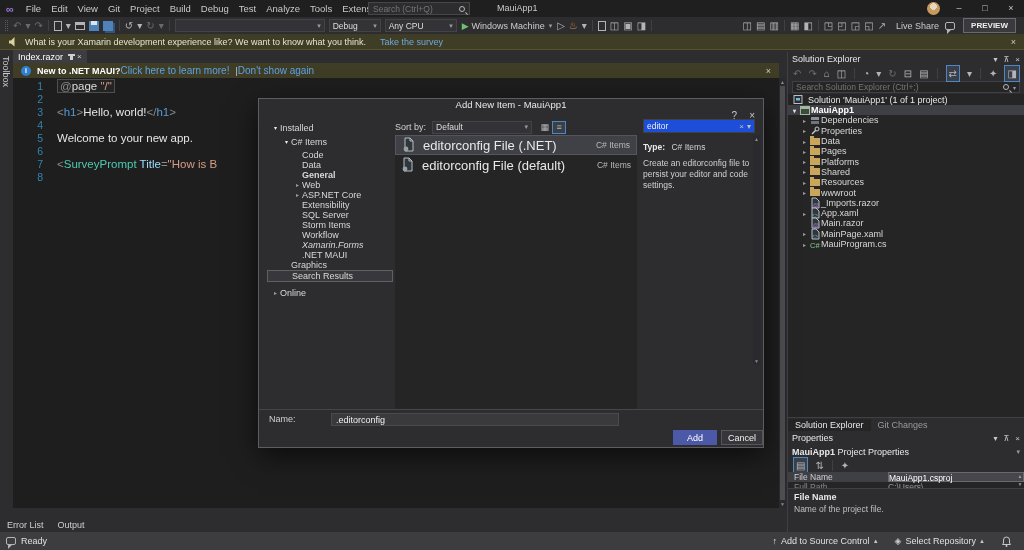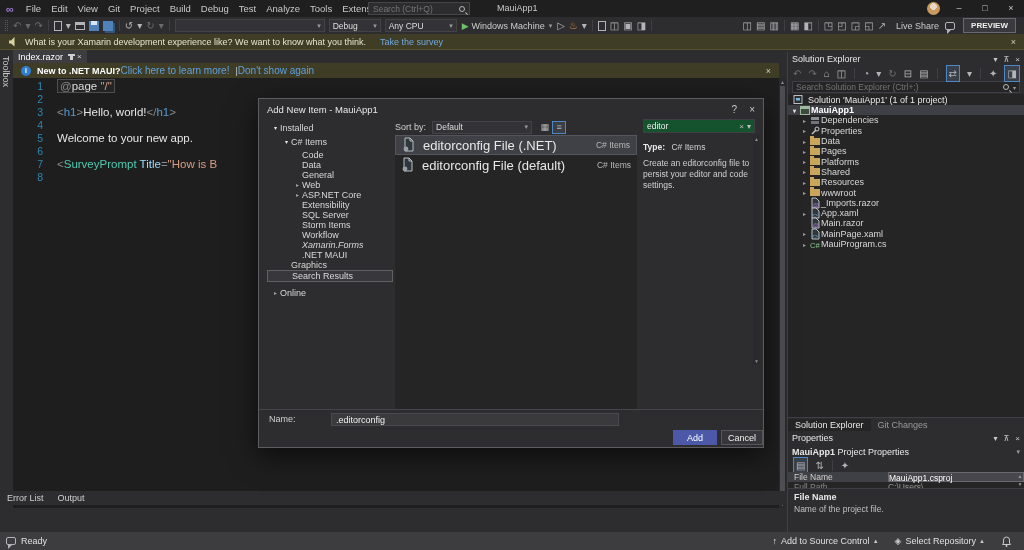--- a/index.html
+++ b/index.html
@@ -67,21 +67,21 @@
   #editor-vscroll{left:779px;top:78px;width:7px;height:430px;background:#2a2a2e;}
   #editor-vscroll .arr{position:absolute;left:0;width:7px;text-align:center;font-size:5px;color:#8a8a8a;}
   #editor-vscroll .thumb{position:absolute;left:1px;top:8px;bottom:8px;width:5px;background:#4d4d52;}
   
   #edstatus{left:0;top:508px;width:786px;height:10px;background:#2d2d30;display:flex;align-items:center;font-size:8px;color:#c8c8c8;}
   #zoom-combo{display:flex;align-items:center;background:#333337;border:1px solid #434346;height:9px;padding:0 3px;margin-left:14px;font-size:7.5px;}
   .okdot{width:8px;height:8px;border-radius:50%;background:#57a64a;color:#ffffff;font-size:6px;line-height:8px;text-align:center;margin:0 4px 0 10px;}
   #hscroll{flex:1;height:6px;background:#252528;margin:0 8px;position:relative;}
   #hscroll .thumb{position:absolute;left:0;top:0;height:6px;width:68%;background:#4a4a4f;}
   .pos-cell{padding:0 8px;border-left:1px solid #3f3f46;font-size:8px;color:#c8c8c8;}
-  #bottom-tabs{left:0;top:491px;width:866px;height:14px;background:#2d2d30;display:flex;align-items:center;}
+  #bottom-tabs{left:0;top:518px;width:866px;height:14px;background:#2d2d30;display:flex;align-items:center;}
   #bottom-tabs span{padding:0 7px;font-size:9px;color:#cfcfcf;}
   
   #rightpanel{left:787px;top:52px;width:237px;height:480px;background:#2d2d30;border-left:1px solid #3f3f46;}
   .pane-hdr{height:14px;display:flex;align-items:center;font-size:9px;color:#e8e8e8;padding:0 4px;}
   .pane-hdr .hic{margin-left:auto;display:flex;gap:6px;color:#c8c8c8;font-size:8px;}
   .pane-hdr .hic span{cursor:default;}
   #se-toolbar,#props-toolbar{height:14px;display:flex;align-items:center;padding-left:3px;gap:3px;font-size:9px;color:#b0b0b0;}
   .boxed{border:1px solid #4f87c4;background:#39404a;padding:0 2px;}
   .searchbox{height:12px;margin:1px 4px;background:#252526;border:1px solid #3f3f46;display:flex;align-items:center;}
   .searchbox input{flex:1;background:transparent;border:none;outline:none;color:#9a9a9a;font-size:8.5px;padding-left:3px;width:60px;}
@@ -111,37 +111,37 @@
   #grid-scroll{position:absolute;right:0;top:420px;width:8px;height:16px;font-size:5px;color:#9a9a9a;text-align:center;line-height:8px;}
   #props-desc{position:absolute;left:0;top:436px;width:236px;height:44px;background:#2d2d30;border-top:1px solid #3f3f46;padding:3px 6px;}
   #props-desc .dt{font-size:9px;font-weight:bold;color:#e8e8e8;}
   #props-desc .dd{font-size:8.5px;color:#c0c0c0;margin-top:2px;}
   
   #statusbar{left:0;top:532px;width:1024px;height:18px;background:#3d3d40;display:flex;align-items:center;color:#e0e0e0;font-size:9px;}
   #statusbar .right{margin-left:auto;display:flex;align-items:center;gap:16px;margin-right:12px;}
   .upcar{font-size:6px;color:#c8c8c8;margin-left:3px;}
   
   #dialog{left:258px;top:98px;width:506px;height:350px;background:#2d2d30;border:1px solid #5d5d61;box-shadow:0 8px 26px rgba(0,0,0,.6);z-index:10;}
-  #dlg-title{height:20px;display:flex;align-items:center;padding:0 8px;color:#e8e8e8;font-size:9.5px;}
+  #dlg-title{height:20px;display:flex;align-items:center;padding:0 8px;color:#e8e8e8;font-size:9.5px;flex-direction:column;}
   #dlg-title .dic{margin-left:auto;display:flex;gap:12px;color:#c8c8c8;font-size:10px;}
   #dlg-tree{position:absolute;left:8px;top:20px;width:126px;bottom:38px;overflow:hidden;}
   .dtree-item{height:10px;line-height:10px;font-size:9px;color:#d8d8d8;display:flex;align-items:center;white-space:nowrap;}
   .dtree-item.sel{background:#38383c;border:1px solid #5f5f64;height:12px;}
   #dlg-mid{position:absolute;left:136px;top:20px;width:242px;bottom:38px;}
   #sort-row{height:16px;display:flex;align-items:center;gap:4px;color:#d0d0d0;}
   #sort-combo{width:100px;height:13px;}
   .viewbtn{width:14px;height:13px;border:1px solid transparent;color:#b8b8b8;display:inline-flex;align-items:center;justify-content:center;font-size:9px;}
   .viewbtn.active{border-color:#4f87c4;background:#3a3f46;}
   #tpl-list{position:absolute;left:0;top:16px;right:0;bottom:0;background:#252526;}
   .tpl-row{height:20px;display:flex;align-items:center;padding:0 6px;}
   .tpl-row.sel{background:#3f4147;border:1px solid #53565c;}
   .tpl-row .nm{font-size:13px;color:#e8e8e8;margin-left:8px;}
   .tpl-row .cat{margin-left:auto;font-size:8.5px;color:#b8b8b8;}
   #dlg-right{position:absolute;left:384px;top:20px;width:112px;bottom:38px;}
-  #dlg-search{height:14px;background:#14532d;border:1px solid #3f3f46;display:flex;align-items:center;}
+  #dlg-search{height:14px;background:#1d4ed8;border:1px solid #3f3f46;display:flex;align-items:center;}
   #dlg-search input{flex:1;background:transparent;border:none;outline:none;color:#f0f0f0;font-size:8.5px;padding-left:3px;width:60px;}
   #dlg-search .x,#dlg-search .c{color:#c0c0c0;font-size:8px;margin-right:3px;}
   #type-row{margin-top:9px;font-size:8.5px;color:#d0d0d0;}
   #type-row b{color:#e8e8e8;}
   #dlg-desc{margin-top:6px;font-size:8.5px;color:#d0d0d0;line-height:11px;}
   #dlg-vscroll{position:absolute;right:3px;top:36px;width:7px;height:230px;background:#2a2a2e;}
   #dlg-vscroll .arr{position:absolute;left:0;width:7px;text-align:center;font-size:5px;color:#8a8a8a;}
   #dlg-footer{position:absolute;left:0;right:0;bottom:0;height:38px;background:#2d2d30;border-top:1px solid #46464a;}
   #name-row{position:absolute;left:10px;top:4px;display:flex;align-items:center;color:#d0d0d0;}
   #name-input{position:absolute;left:72px;top:3px;width:288px;height:13px;background:#3a3a3d;border:1px solid #4a4a4e;color:#f0f0f0;font-size:9px;padding-left:4px;outline:none;}
@@ -549,21 +549,21 @@
           <span>C# Items</span>
         </div>
         <div class="dtree-item" style="padding-left: 26px; margin-top: 3px;">
           <span class="tr-arrow"></span>
           <span>Code</span>
         </div>
         <div class="dtree-item" style="padding-left: 26px;">
           <span class="tr-arrow"></span>
           <span>Data</span>
         </div>
-        <div class="dtree-item" style="padding-left: 26px;">
+        <div class="dtree-item" style="padding-left: 26px; font-weight: bold;">
           <span class="tr-arrow"></span>
           <span>General</span>
         </div>
         <div class="dtree-item" style="padding-left: 26px;">
           <span class="tr-arrow">▸</span>
           <span>Web</span>
         </div>
         <div class="dtree-item" style="padding-left: 26px;">
           <span class="tr-arrow">▸</span>
           <span>ASP.NET Core</span>

